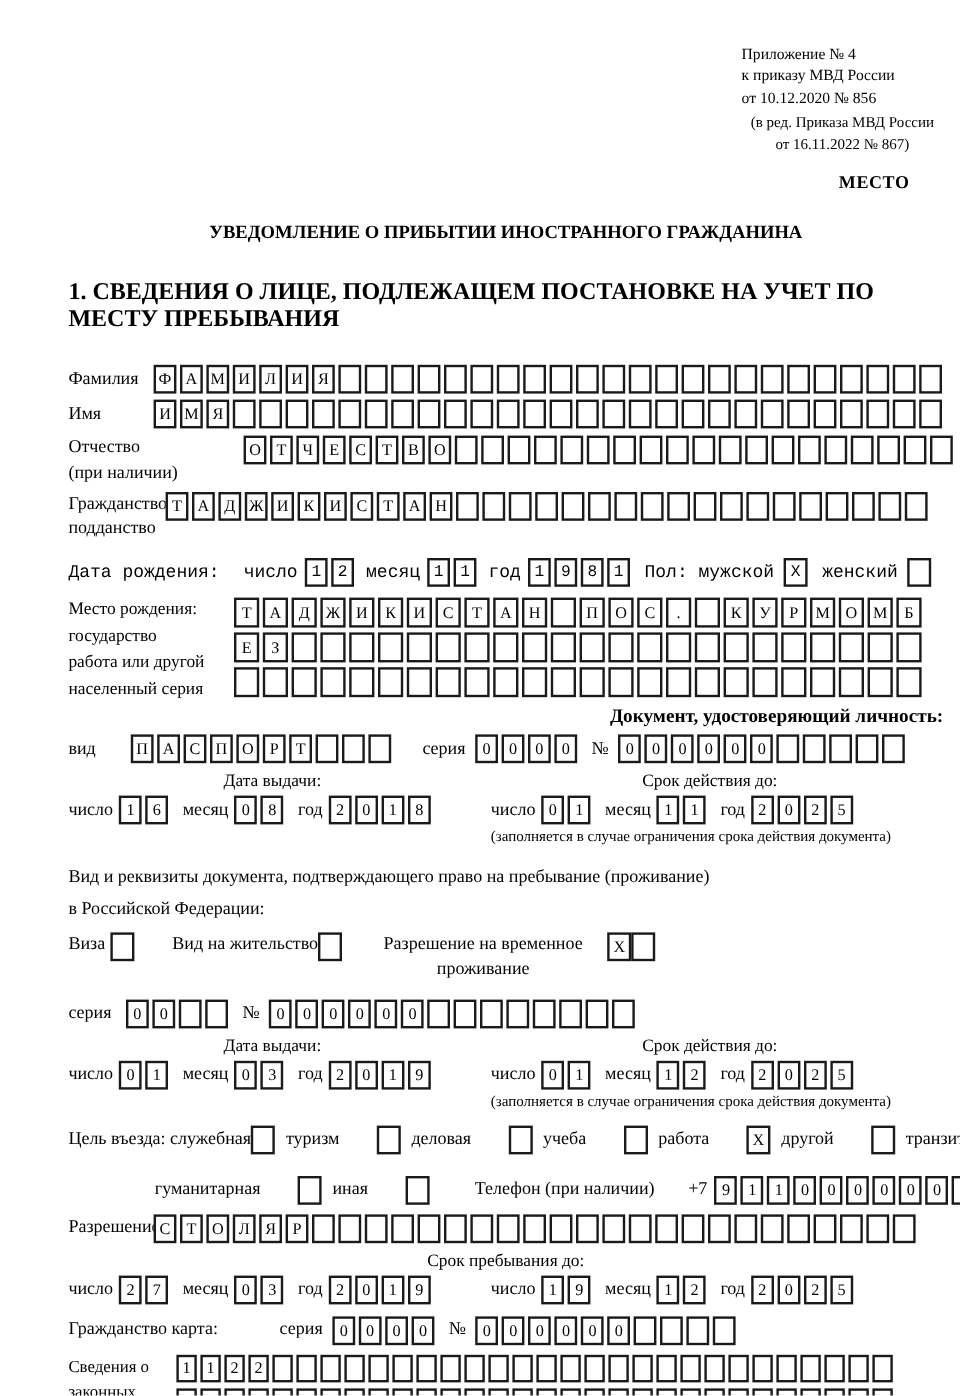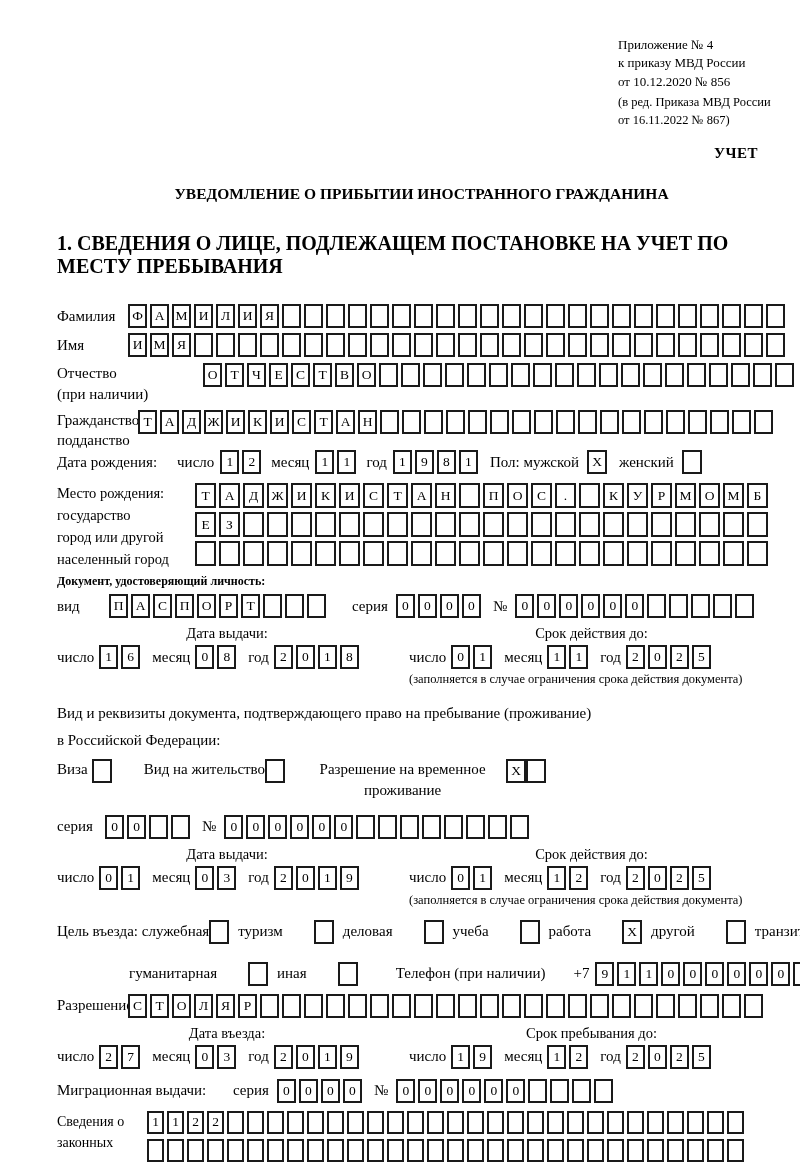--- a/index.html
+++ b/index.html
@@ -4,21 +4,21 @@
 <style>
   html,body{margin:0;padding:0;}
   body{
     width:800px;height:1163px;overflow:hidden;background:#fff;color:#000;
     font-family:"Liberation Serif","DejaVu Serif",serif;font-size:15px;
   }
   .page{padding:36px 14px 0 57px;box-sizing:border-box;}
 
   
   .annex{margin-left:561px;font-size:13px;line-height:1.42;}
-  .annex-note{margin-left:561px;font-size:12.5px;line-height:1.4;margin-top:3px;}
+  .annex-note{margin-left:561px;font-size:12.5px;line-height:1.4;margin-top:3px;text-align:center;}
   .forma{margin-top:16px;margin-right:28px;text-align:right;font-weight:bold;font-size:15px;letter-spacing:.5px;}
 
   .title{margin-top:20px;text-align:center;font-weight:bold;font-size:15.5px;line-height:1.55;}
   .blank-line{display:inline-block;width:52px;border-bottom:2px solid #2a2a2a;height:1px;vertical-align:baseline;margin-left:10px;}
   .section-heading{margin-top:26px;font-weight:bold;font-size:20px;}
 
   
   .cells{display:inline-flex;gap:3px;flex:none;}
   .cell{
     box-sizing:border-box;flex:none;width:19px;height:24px;border:2px solid #1a1a1a;
@@ -38,30 +38,30 @@
   .vcenter{align-items:center;}
 
   .surname-row{margin-top:26px;}
   .name-row{margin-top:5px;}
   .patr-row{margin-top:6px;}
   .cit-row{margin-top:6px;}
   .lblw-fam{width:71px;}
   .lblw-patr{width:146px;}
   .lblw-cit{width:81px;}
 
-  .birth-row{}
+  .birth-row{margin-top:15px;font-family:Liberation Mono, monospace;}
   .birth-row .lbl{margin-right:10px;}
   .dlbl{margin:0 6px 0 10px;flex:none;}
   .sex-lbl{margin-left:12px;margin-right:8px;flex:none;}
 
   .bp-block{margin-top:9px;}
   .bp-labels{width:138px;flex:none;line-height:1.5;font-size:14.5px;}
   .bp-rows{display:flex;flex-direction:column;gap:4px;}
 
-  .doc-head{margin-top:4px;text-align:left;font-weight:bold;font-size:12px;}
+  .doc-head{margin-top:4px;text-align:right;font-weight:bold;font-size:16px;}
   .vid-row{margin-top:5px;}
   .vid-row .lbl{width:52px;}
   .ser-lbl{margin:0 8px 0 26px;flex:none;}
   .num-lbl{margin:0 8px 0 12px;flex:none;}
 
   .pair-hdr{display:flex;margin-top:7px;font-size:14.5px;}
   .pair-hdr .left{width:340px;text-align:center;}
   .pair-hdr .right{flex:1;text-align:center;}
   .pair-vals{display:flex;margin-top:3px;align-items:center;}
   .dgroup{display:flex;align-items:center;flex:none;}
@@ -107,21 +107,21 @@
 
   <div class="annex">
     <div>Приложение № 4</div>
     <div>к приказу МВД России</div>
     <div>от 10.12.2020 № 856</div>
   </div>
   <div class="annex-note">
     <div>(в ред. Приказа МВД России</div>
     <div>от 16.11.2022 № 867)</div>
   </div>
-  <div class="forma">УЧЕТ</div>
+  <div class="forma">МЕСТО</div>
 
   <div class="title">
     <div>УВЕДОМЛЕНИЕ О ПРИБЫТИИ ИНОСТРАННОГО ГРАЖДАНИНА</div>
   </div>
 
   <div class="section-heading">1. СВЕДЕНИЯ О ЛИЦЕ, ПОДЛЕЖАЩЕМ ПОСТАНОВКЕ НА УЧЕТ ПО МЕСТУ ПРЕБЫВАНИЯ</div>
 
   <div class="row vcenter surname-row">
     <span class="lbl lblw-fam">Фамилия</span>
     <span class="cells">
@@ -290,22 +290,22 @@
     <span class="sex-lbl">Пол: мужской</span>
     <span class="cb">X</span>
     <span class="sex-lbl">женский</span>
     <span class="cb"></span>
   </div>
 
   <div class="row bp-block">
     <span class="bp-labels">
       <div>Место рождения:</div>
       <div>государство</div>
-      <div>город или другой</div>
-      <div>населенный город</div>
+      <div>работа или другой</div>
+      <div>населенный серия</div>
     </span>
     <span class="bp-rows">
       <span class="cells cells-wide">
           <span class="cell">Т</span>
           <span class="cell">А</span>
           <span class="cell">Д</span>
           <span class="cell">Ж</span>
           <span class="cell">И</span>
           <span class="cell">К</span>
           <span class="cell">И</span>
@@ -648,21 +648,20 @@
         <span class="cell"></span>
         <span class="cell"></span>
         <span class="cell"></span>
         <span class="cell"></span>
         <span class="cell"></span>
         <span class="cell"></span>
       </span>
   </div>
 
   <div class="pair-hdr">
-    <span class="left">Дата въезда:</span>
     <span class="right">Срок пребывания до:</span>
   </div>
   <div class="pair-vals">
     <span class="dgroup pv-left">
       <span class="dl">число</span>
       <span class="cells">
           <span class="cell">2</span>
           <span class="cell">7</span>
         </span>
       <span class="dl2">месяц</span>
@@ -693,21 +692,21 @@
       <span class="cells">
           <span class="cell">2</span>
           <span class="cell">0</span>
           <span class="cell">2</span>
           <span class="cell">5</span>
         </span>
     </span>
   </div>
 
   <div class="row vcenter mig-row">
-    <span class="lbl">Миграционная выдачи:</span>
+    <span class="lbl">Гражданство карта:</span>
     <span>серия</span>
     <span class="num-lbl" style="margin-left:8px;margin-right:0;"></span>
     <span class="cells">
         <span class="cell">0</span>
         <span class="cell">0</span>
         <span class="cell">0</span>
         <span class="cell">0</span>
       </span>
     <span class="num-lbl">№</span>
     <span class="cells">

